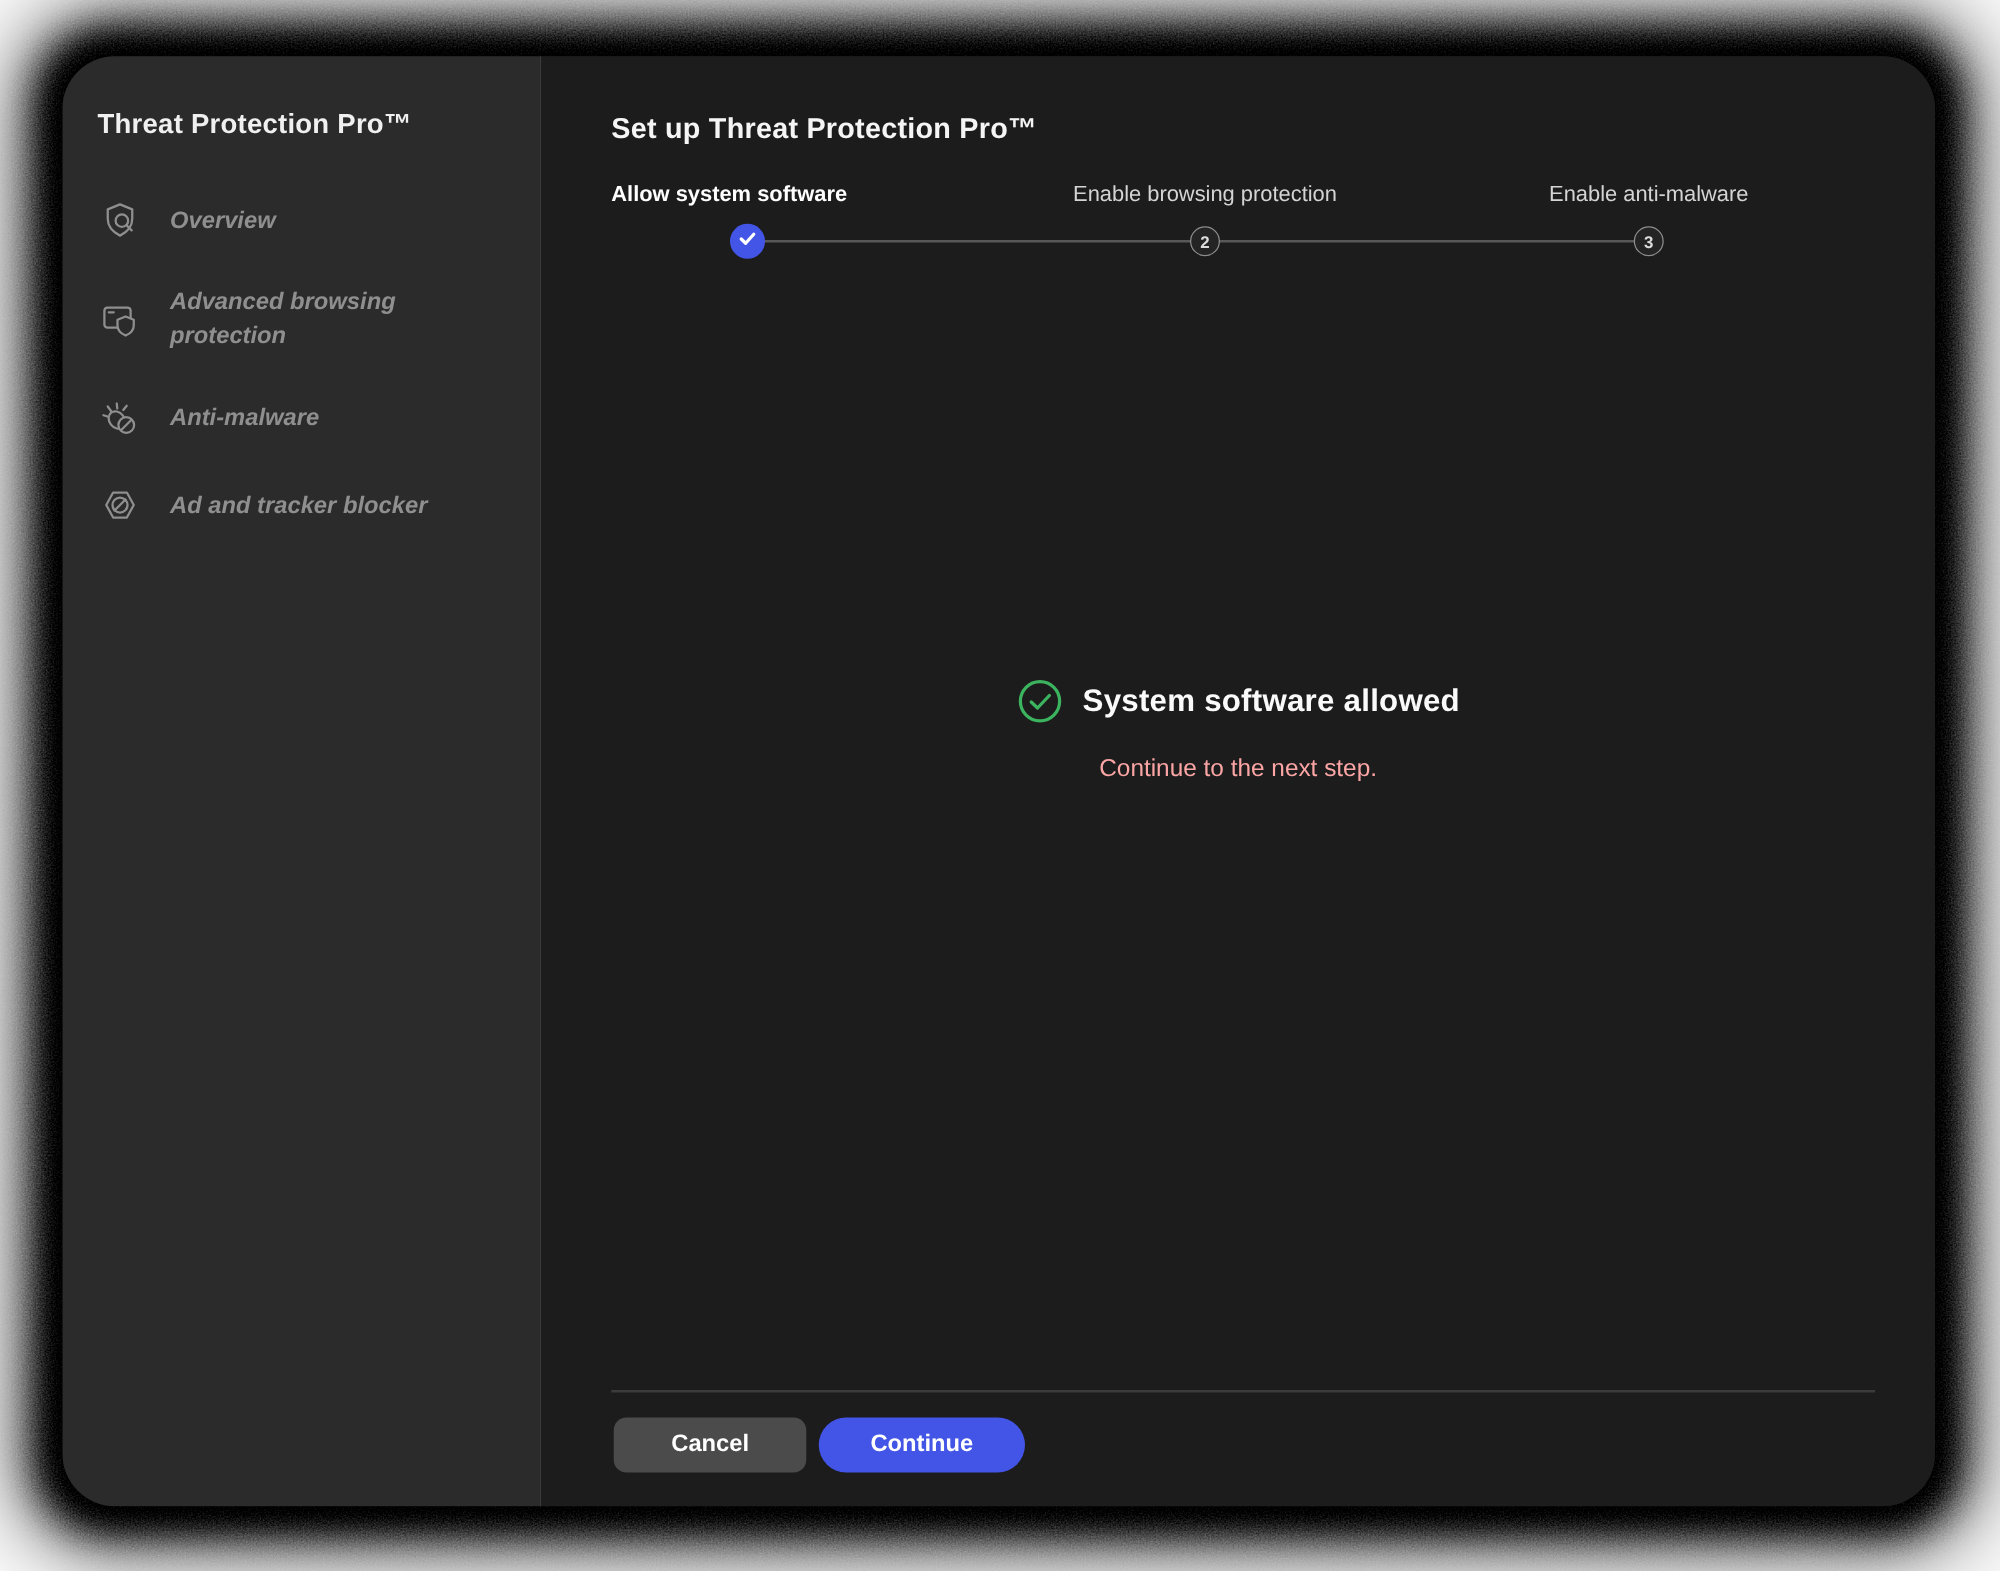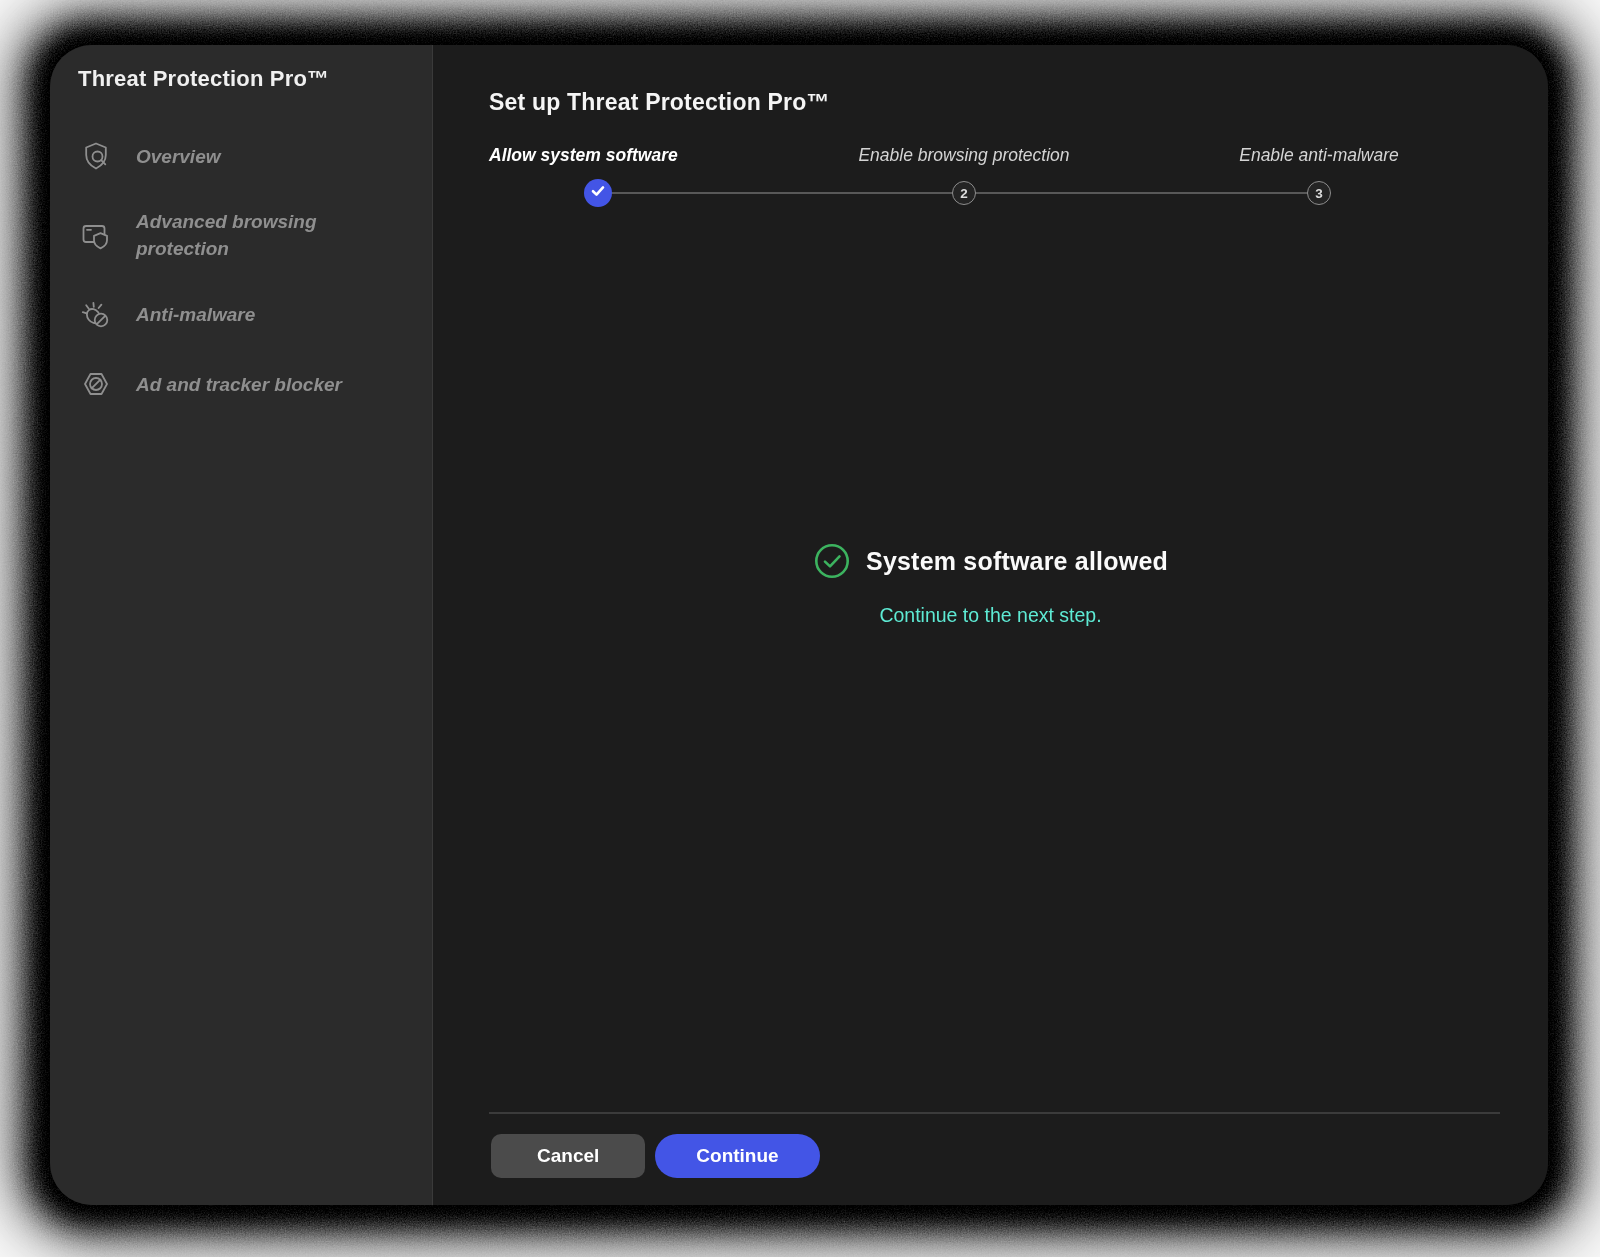--- a/index.html
+++ b/index.html
@@ -25,21 +25,21 @@
     display: flex;
     overflow: hidden;
   }
 
   
   .sidebar {
     width: 383px;
     box-sizing: border-box;
     background: #2b2b2b;
     border-right: 1px solid #3a3a3a;
-    padding: 21px 20px 0 28px;
+    padding: 41px 20px 0 28px;
     flex-shrink: 0;
   }
   .sidebar-title {
     color: #f0f0f0;
     font-size: 22px;
     font-weight: 700;
     letter-spacing: 0.2px;
     margin: 0 0 46px 0;
   }
   .side-item {
@@ -61,21 +61,21 @@
   .main-heading {
     position: absolute;
     left: 56px; top: 44px;
     color: #f5f5f5;
     font-size: 23px;
     font-weight: 700;
     letter-spacing: 0.2px;
   }
 
   
-  .step-label { position: absolute; top: 100px; font-size: 17.5px; white-space: nowrap; font-style: italic; }
+  .step-label { position: absolute; top: 100px; font-size: 17.5px; white-space: nowrap; }
   .step-label.active { color: #ffffff; font-weight: 700; }
   .step-label.upcoming { color: #d4d4d4; font-weight: 400; transform: translateX(-50%); text-align: right; }
   .step-line {
     position: absolute;
     left: 165px; top: 147px;
     width: 721px; height: 2px;
     background: #585858;
   }
   .step-dot {
     position: absolute;
@@ -100,21 +100,21 @@
 
   
   .status {
     position: absolute;
     left: 0; right: 0; top: 497px;
     display: flex; flex-direction: column; align-items: center;
     gap: 24px;
   }
   .status-row { display: flex; align-items: center; gap: 15px; }
   .status-title { color: #fafafa; font-size: 25px; font-weight: 700; letter-spacing: 0.2px; }
-  .status-sub { color: #5eead4; font-size: 19.5px; font-weight: 400; }
+  .status-sub { color: #fca5a5; font-size: 19.5px; font-weight: 400; }
 
   
   .footer-divider {
     position: absolute;
     left: 56px; right: 48px; top: 1067px;
     height: 2px; background: #3b3b3b;
   }
   .footer-buttons {
     position: absolute;
     left: 58px; top: 1089px;

